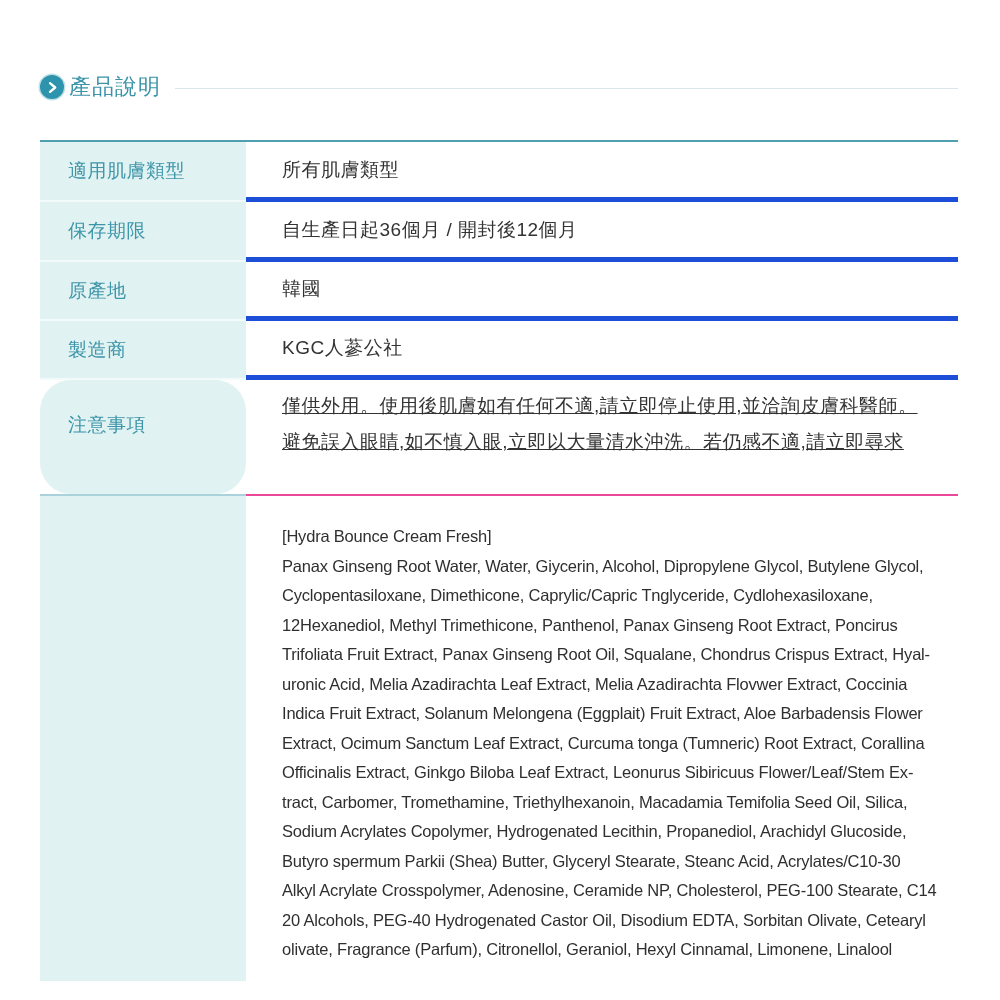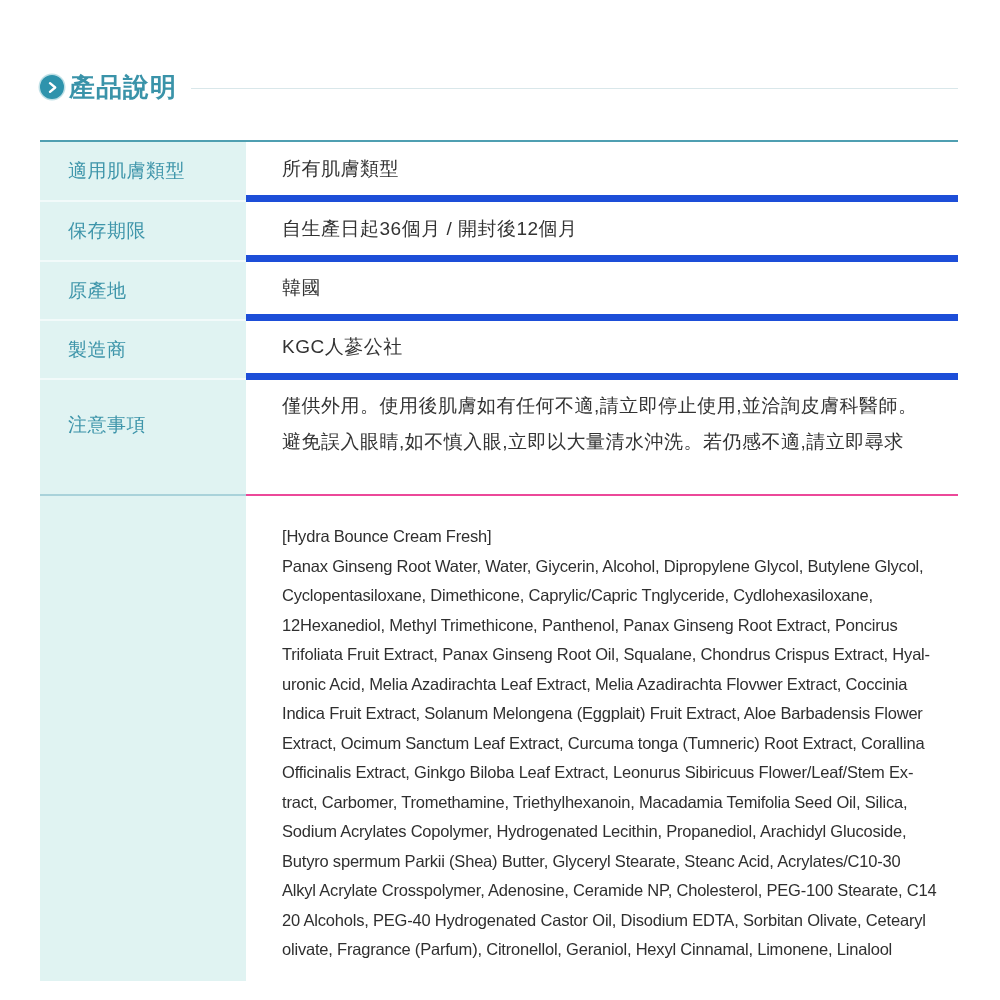--- a/index.html
+++ b/index.html
@@ -7,36 +7,36 @@
   body { font-family: "Liberation Sans", "DejaVu Sans", sans-serif; color: #333333; }
 
   .page { width: 918px; margin: 74px 0 0 40px; }
 
   
   .section-header { display: flex; align-items: center; height: 26px; }
   .hdr-icon { width: 24px; height: 24px; flex: 0 0 24px; border-radius: 50%;
               background: #2e93ac; display: flex; align-items: center; justify-content: center;
               box-shadow: 0 0 0 1.5px #bfe0e6; }
   .hdr-icon svg { display: block; }
-  .hdr-title { font-size: 26px; font-weight: 700; color: #3a93a9; margin-left: 5px;
+  .hdr-title { font-size: 22px; font-weight: 400; color: #3a93a9; margin-left: 5px;
                letter-spacing: 1px; white-space: nowrap; }
   .hdr-rule { flex: 1; height: 1px; background: #d9e7ea; margin-left: 14px; margin-top: 2px; }
 
   
   .spec-table { margin-top: 40px; display: grid;
                 grid-template-columns: 206px 1fr;
                 grid-template-rows: 60px 60px 59px 59px 114px auto;
                 border-top: 2px solid #4f9fb1; }
   .cell { display: flex; align-items: center; }
   .lbl { background: #e0f3f2; color: #3e95aa; font-size: 19px; padding-left: 28px;
          border-bottom: 2px solid #f2fafa; letter-spacing: 0.5px; }
   .val { background: #ffffff; color: #333333; font-size: 19px; padding-left: 36px;
-         border-bottom: 7px solid #1d4ed8; letter-spacing: 0.5px; }
-  .row5-l { align-items: flex-start; padding-top: 32px; border-bottom: none; }
-  .row5-v { align-items: flex-start; padding-top: 8px; border-bottom: none; }
+         border-bottom: 5px solid #1d4ed8; letter-spacing: 0.5px; }
+  .row5-l { align-items: flex-start; padding-top: 32px; border-bottom: none; border-radius: 31px; }
+  .row5-v { align-items: flex-start; padding-top: 8px; border-bottom: none; text-decoration: underline; }
   .row5-v .line { line-height: 36px; white-space: nowrap; }
   .ing-l { border-top: 2px solid #a9d2da; border-bottom: none; }
   .ing-v { border-top: 2px solid #ec4899; border-bottom: none;
            display: block; padding-top: 26px; padding-bottom: 16px; }
   .ing-v .line { font-size: 16.5px; line-height: 29.5px; letter-spacing: -0.2px;
                  color: #2f2f2f; white-space: nowrap; }
 </style>
 </head>
 <body>
 

